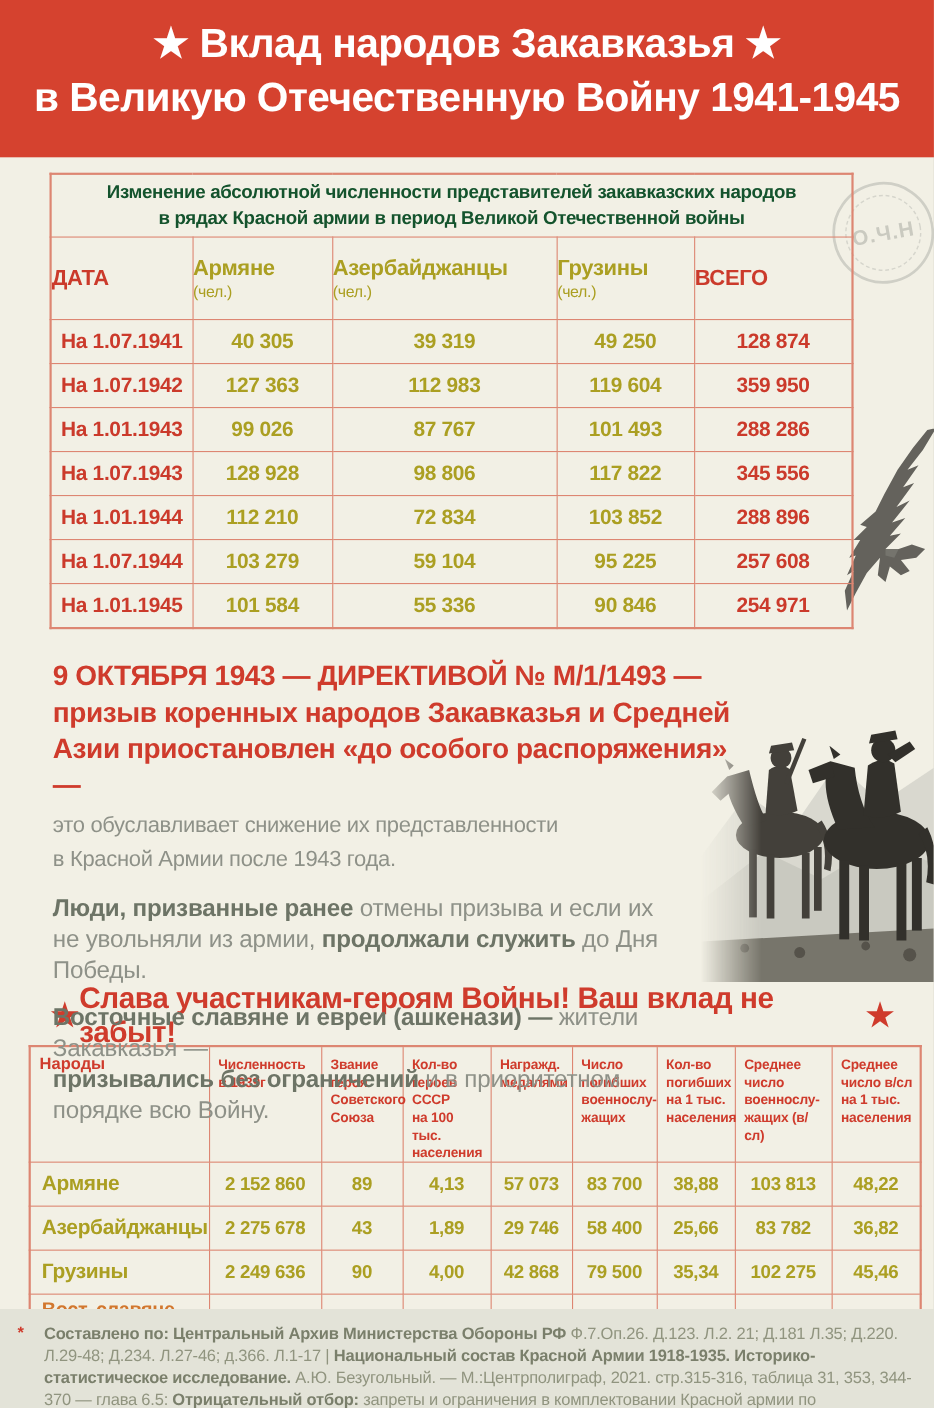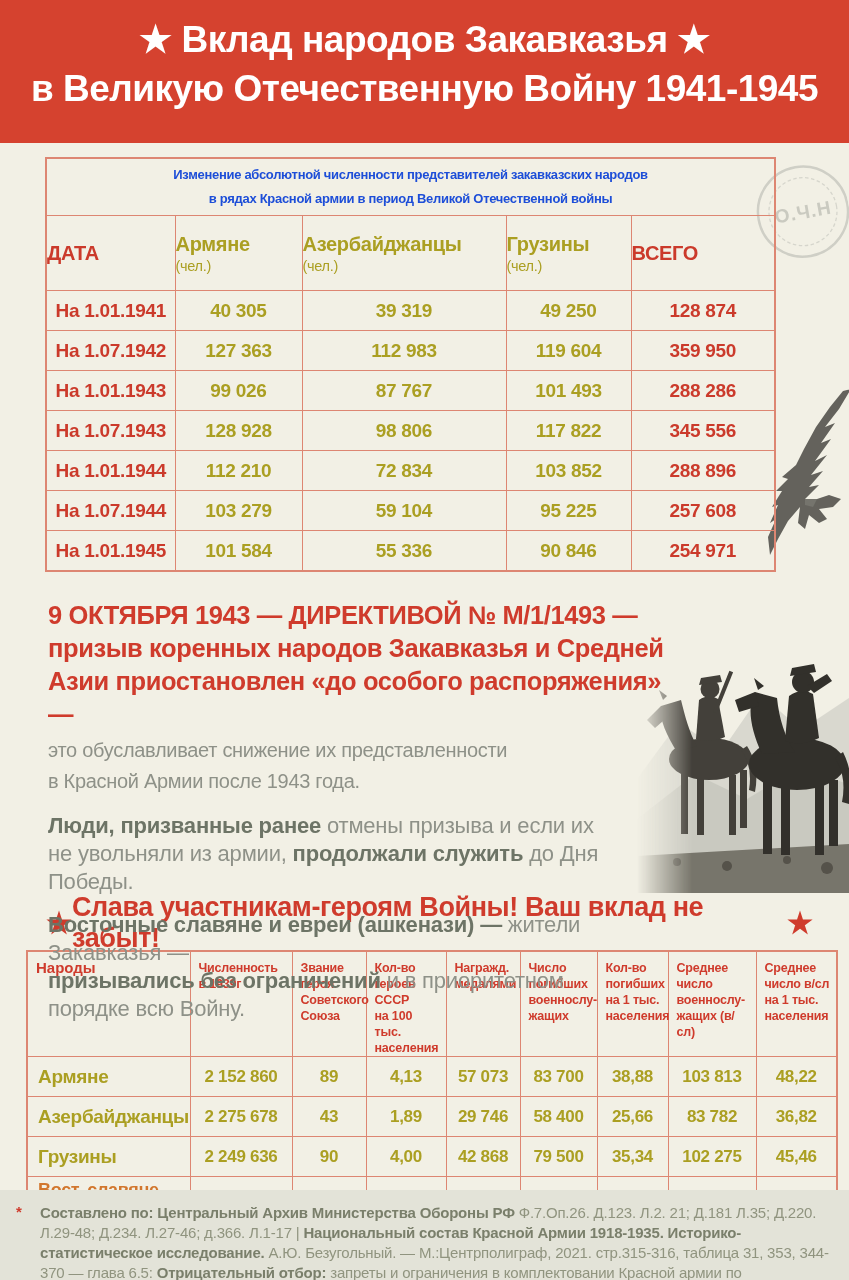--- a/index.html
+++ b/index.html
@@ -15,22 +15,22 @@
   
   .stamp{position:absolute;top:160px;right:0;width:96px;height:104px;transform:rotate(-10deg);opacity:.9;}
 
   
   .eagle{position:absolute;top:383px;right:-4px;width:86px;height:192px;opacity:.82;}
 
   
   table{border-collapse:collapse;}
   .t1{position:absolute;left:45px;top:157px;width:729px;border:2px solid #dd8672;table-layout:fixed;}
   .t1 td,.t1 th{border:1.5px solid #dd8672;padding:0;}
-  .t1 .title-cell{height:56px;text-align:center;color:#1d4ed8;font-weight:bold;
-                  font-size:13px;line-height:24px;letter-spacing:-0.3px;margin-left:21px;}
+  .t1 .title-cell{height:56px;text-align:center;color:#14532d;font-weight:bold;
+                  font-size:17px;line-height:24px;letter-spacing:-0.3px;margin-left:21px;}
   .t1 thead th{height:74px;text-align:left;font-size:20px;letter-spacing:-0.3px;vertical-align:middle;}
   .t1 thead .sub{font-size:14.5px;font-weight:normal;margin-top:2px;}
   .t1 tbody td{height:39px;text-align:center;font-weight:bold;font-size:19px;letter-spacing:-0.3px;}
   .red{color:#cb3a2b;}
   .olive{color:#ab9f22;}
 
   
   .directive{position:absolute;left:48px;top:599px;width:618px;z-index:2;}
   .dir-red div{color:#cf3b2c;font-weight:bold;font-size:25.5px;line-height:33px;letter-spacing:-0.4px;}
   .dir-gray{margin-top:4px;}
@@ -130,21 +130,21 @@
           <div>Грузины</div>
             <div class="sub">(чел.)</div>
         </th>
         <th class="red">
           <div>ВСЕГО</div>
         </th>
       </tr>
     </thead>
     <tbody>
         <tr>
-          <td class="red">На 1.01.1941</td>
+          <td class="red">На 1.07.1941</td>
           <td class="olive">40 305</td>
           <td class="olive">39 319</td>
           <td class="olive">49 250</td>
           <td class="red">128 874</td>
         </tr>
         <tr>
           <td class="red">На 1.07.1942</td>
           <td class="olive">127 363</td>
           <td class="olive">112 983</td>
           <td class="olive">119 604</td>

